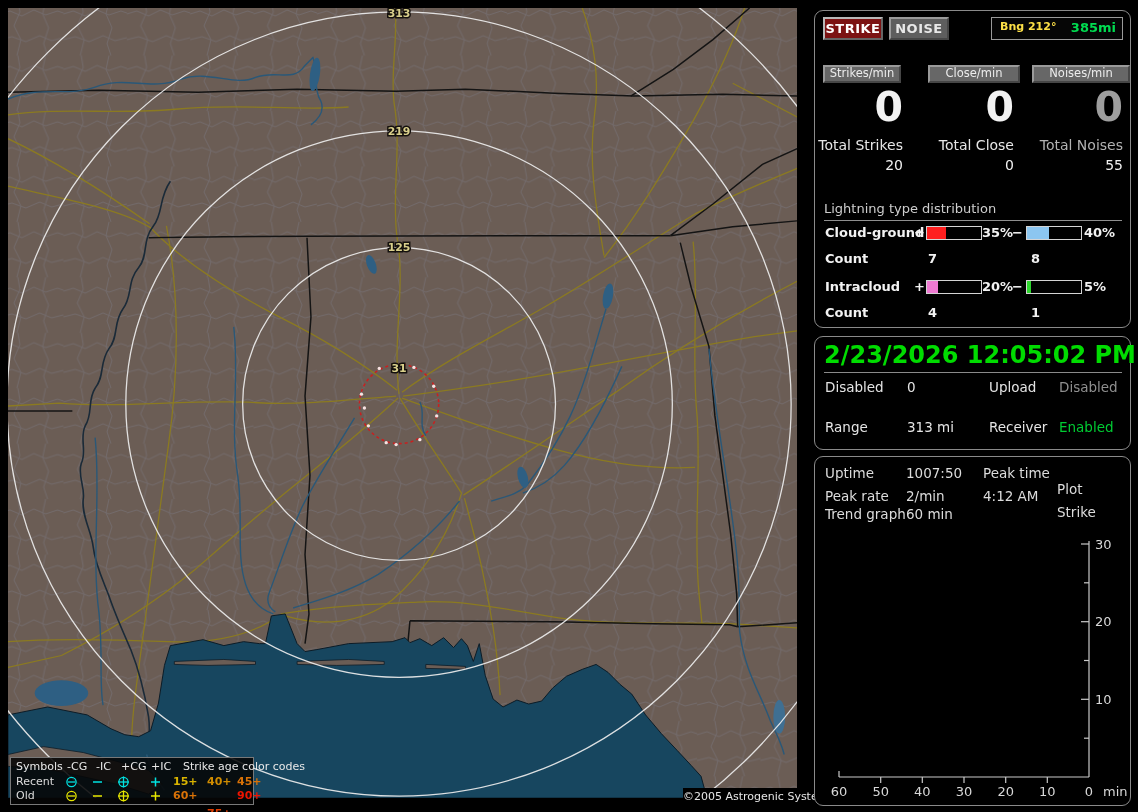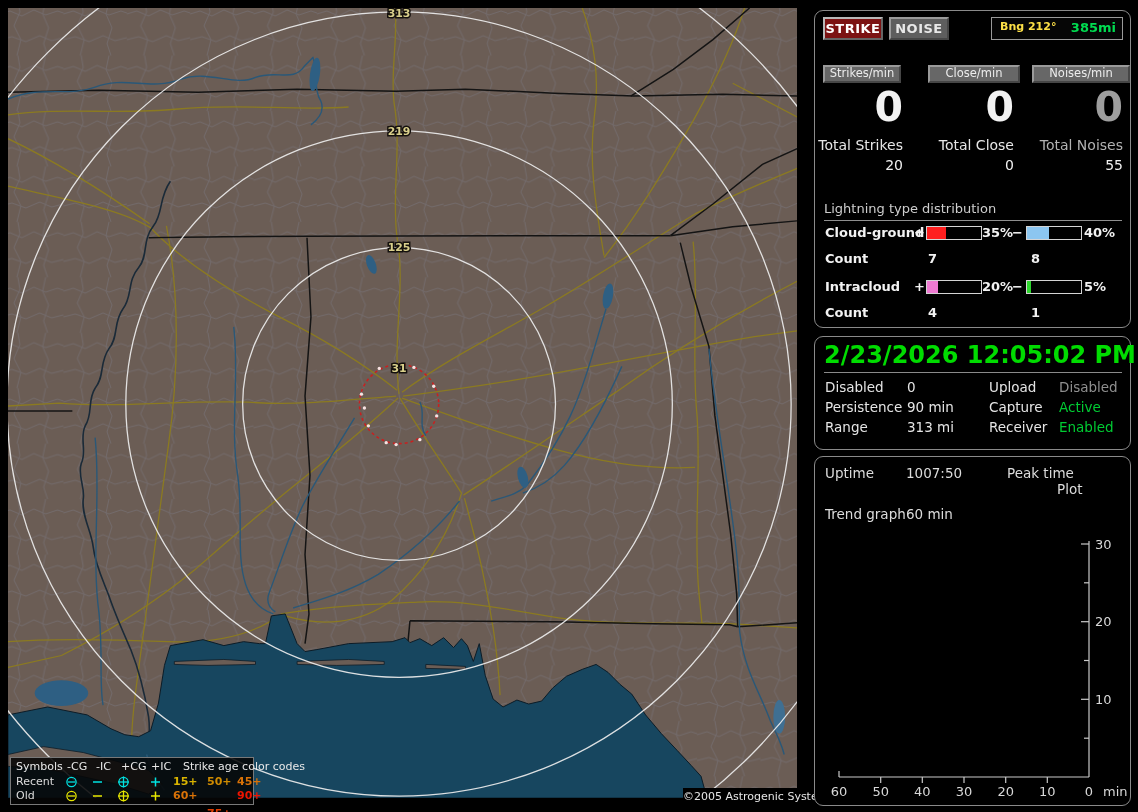--- a/index.html
+++ b/index.html
@@ -31,21 +31,21 @@
   .cnt-v1{position:absolute;left:113px;font-size:13px;font-weight:bold;color:#f2f2f2;}
   .cnt-v2{position:absolute;left:216px;font-size:13px;font-weight:bold;color:#f2f2f2;}
   
   .datetime{position:absolute;left:9px;top:4px;width:298px;font-size:24px;font-weight:bold;color:#00dc00;border-bottom:1px solid #8a8a8a;padding-bottom:3px;white-space:nowrap;}
   .srow{position:absolute;left:0;width:100%;height:18px;font-size:13.5px;color:#e4e4e4;}
   .sl1{position:absolute;left:10px;} .sv1{position:absolute;left:92px;}
   .sl2{position:absolute;left:174px;} .sv2{position:absolute;left:244px;}
   
   .trow{position:absolute;left:0;width:100%;height:18px;font-size:13.5px;color:#dcdcdc;}
   .tc1{position:absolute;left:10px;} .tc2{position:absolute;left:91px;}
-  .tc3{position:absolute;left:168px;margin-left:24px;} .tc4{position:absolute;left:242px;margin-top:16px;}
+  .tc3{position:absolute;left:168px;} .tc4{position:absolute;left:242px;margin-top:16px;}
   
   #legend{position:absolute;left:10px;top:757px;width:244px;height:48px;background:rgba(6,6,6,.88);border:1px solid #787878;box-sizing:border-box;font-size:11px;}
   .lg{position:absolute;white-space:nowrap;}
   .lg-h{color:#e8e8e8;} .lg-n{color:#dcdcdc;}
   .age{font-weight:bold;}
   #copyright{position:absolute;left:683px;top:788px;width:124px;height:18px;background:#000;color:#e6e6e6;font-size:11px;text-align:center;line-height:17px;white-space:nowrap;}
   svg text{font-family:"DejaVu Sans","Liberation Sans",sans-serif;}
   .ringlabel{font-size:11px;font-weight:bold;fill:#d9cf8b;paint-order:stroke;stroke:#14100d;stroke-width:3px;}
   .axlabel{font-size:13px;fill:#d8d8d8;}
 </style>
@@ -191,21 +191,21 @@
         </g>
       </svg>
     <svg class="lg" style="left:138px;top:18px;" width="13" height="12">
         <g stroke-width="1.5" style="stroke: rgb(0, 226, 226);">
           <line x1="2" y1="6" x2="11" y2="6"></line>
           <line x1="6.5" y1="1.5" x2="6.5" y2="10.5"></line>
         </g>
       </svg>
 
     <span class="lg age" style="left: 162px; top: 17px; color: rgb(217, 180, 0);">15+</span>
-    <span class="lg age" style="left: 196px; top: 17px; color: rgb(208, 140, 0);">50+</span>
+    <span class="lg age" style="left: 196px; top: 17px; color: rgb(208, 140, 0);">40+</span>
     <span class="lg age" style="left: 226px; top: 17px; color: rgb(217, 114, 7);">45+</span>
 
     <span class="lg lg-n" style="left:5px;top:31px;">Old</span>
     <svg class="lg" style="left:54px;top:32px;" width="13" height="12">
         <g fill="none" stroke-width="1.3" style="stroke: rgb(232, 232, 0);">
           <circle cx="6.5" cy="6" r="4.6"></circle>
           <line x1="3" y1="6" x2="10" y2="6"></line>
         </g>
       </svg>
     <svg class="lg" style="left:80px;top:32px;" width="13" height="12">
@@ -297,40 +297,40 @@
   </div>
 
   <div class="panel" style="left:814px;top:336px;width:317px;height:114px;">
     <div class="datetime">2/23/2026 12:05:02 PM</div>
     <div class="srow" style="top:42px;">
       <span class="sl1">Disabled</span>
       <span class="sv1">0</span>
       <span class="sl2">Upload</span>
       <span class="sv2" style="color: rgb(143, 143, 143);">Disabled</span>
     </div>
-    <div class="srow" style="top:62px;">
-      <span class="sl1">Persistence</span>
-      <span class="sv1">90 min</span>
-      <span class="sl2">Capture</span>
-      <span class="sv2" style="color: rgb(0, 204, 51);">Active</span>
-    </div>
     <div class="srow" style="top:82px;">
       <span class="sl1">Range</span>
       <span class="sv1">313 mi</span>
       <span class="sl2">Receiver</span>
       <span class="sv2" style="color: rgb(0, 204, 51);">Enabled</span>
     </div>
   </div>
 
   <div class="panel" style="left:814px;top:456px;width:317px;height:350px;">
     <div class="trow" style="top:8px;">
       <span class="tc1">Uptime</span>
       <span class="tc2">1007:50</span>
       <span class="tc3">Peak time</span>
       <span class="tc4">Plot</span>
+    </div>
+    <div class="trow" style="top:31px;">
+      <span class="tc1">Peak rate</span>
+      <span class="tc2">2/min</span>
+      <span class="tc3">4:12 AM</span>
+      <span class="tc4">Strike</span>
     </div>
     <div class="trow" style="top:49px;">
       <span class="tc1">Trend graph</span>
       <span class="tc2">60 min</span>
     </div>
 
     <svg style="position:absolute;left:0;top:0;" width="315" height="348" viewBox="0 0 315 348">
       <g stroke="#c9c9c9" stroke-width="1.2" fill="none">
         <line x1="274" y1="84" x2="274" y2="320"></line>
         <line x1="24" y1="320" x2="274" y2="320"></line>

